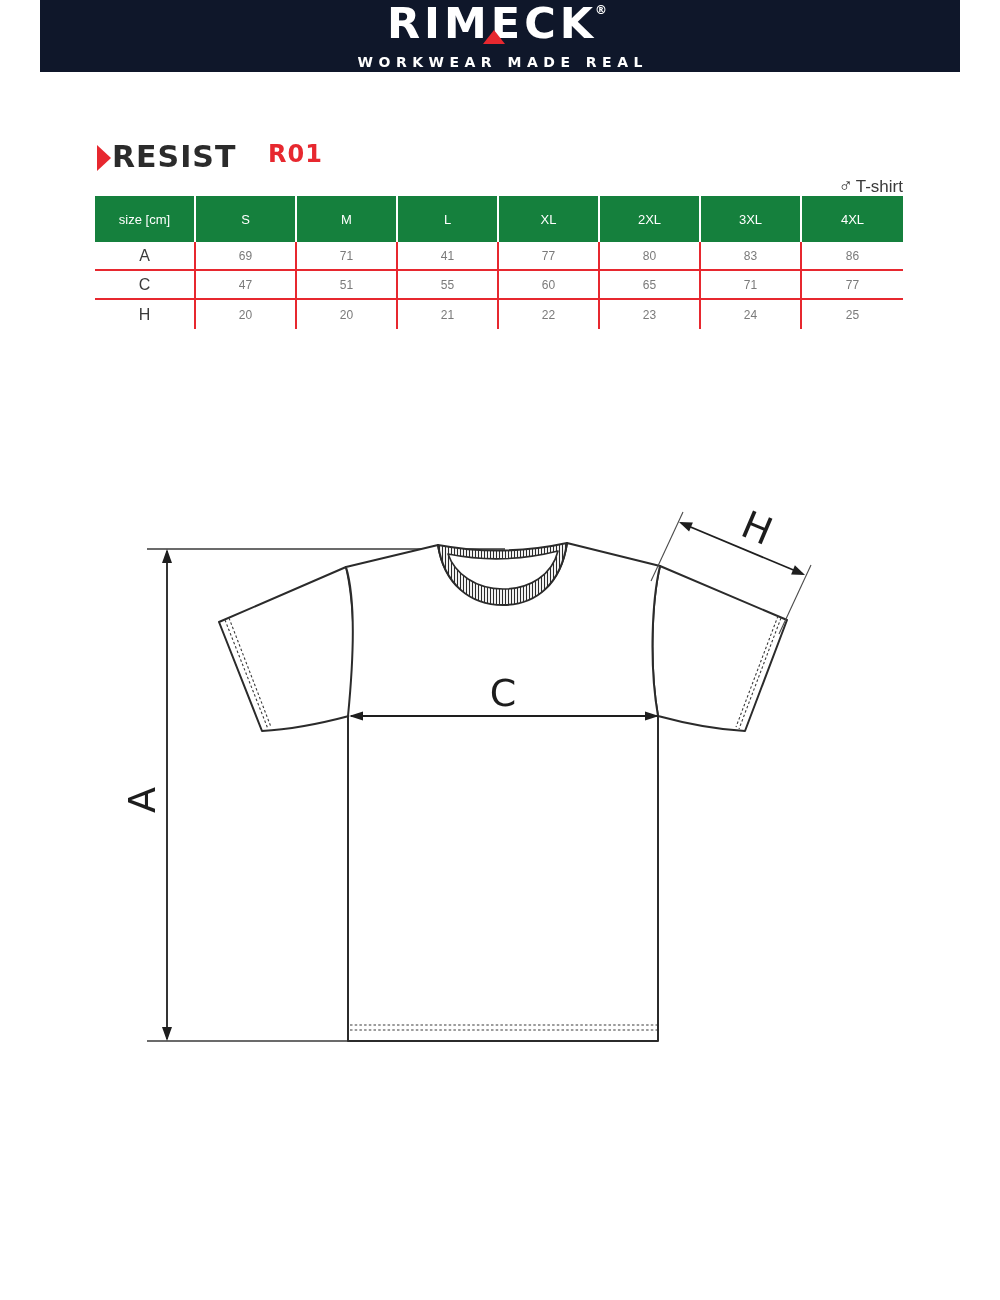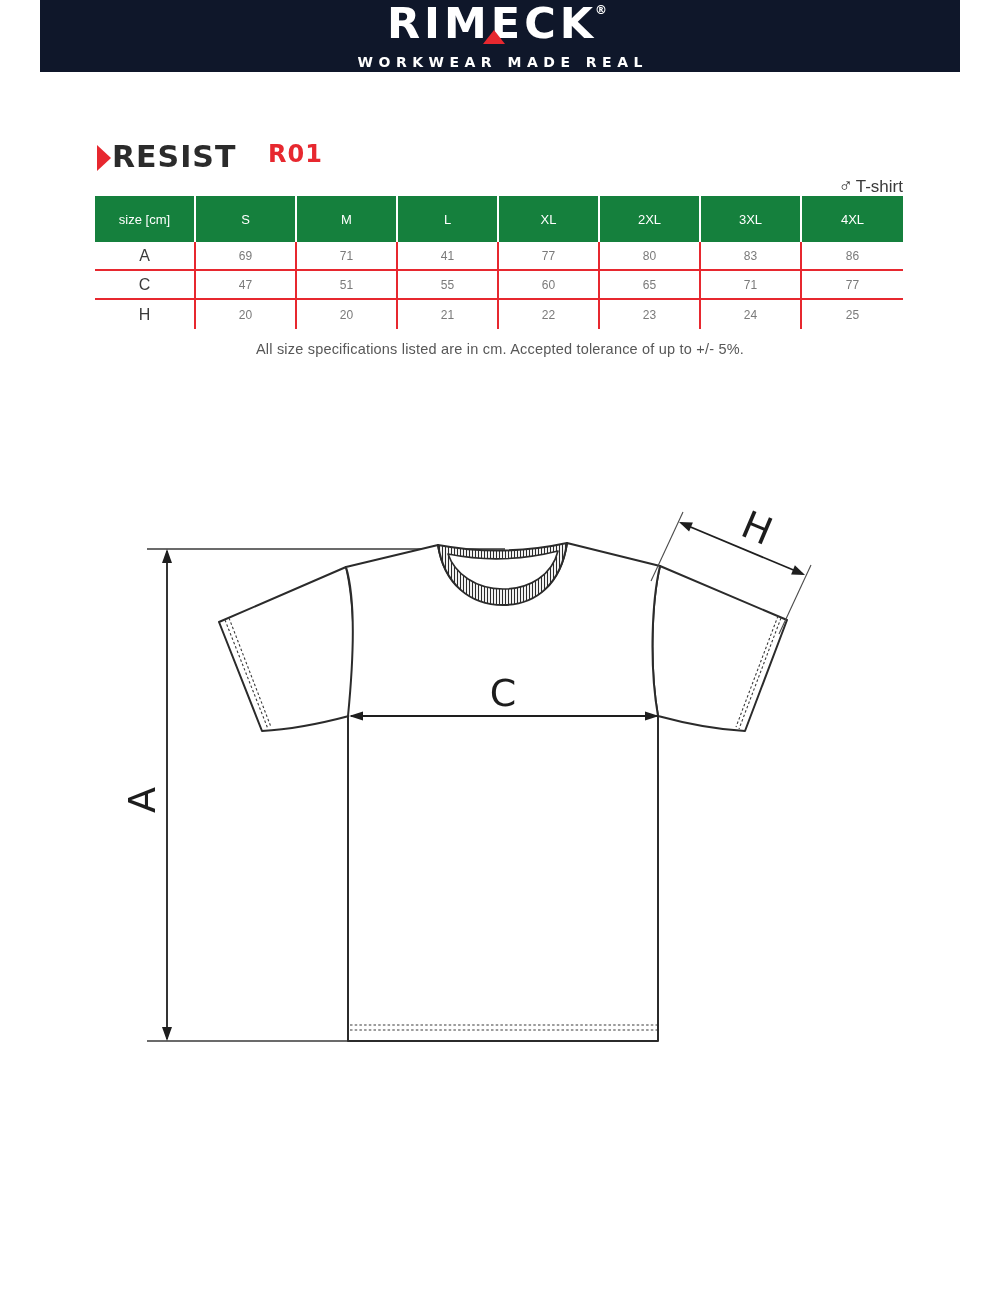--- a/index.html
+++ b/index.html
@@ -118,21 +118,20 @@
         <td>21</td>
         <td>22</td>
         <td>23</td>
         <td>24</td>
         <td>25</td>
       </tr>
     </tbody>
       </table>
   </div>
 
-  <div class="note">All size specifications listed are in cm. Accepted tolerance of up to +/- 5%.</div>
 
   <svg class="diagram" viewBox="0 0 1000 1300" width="1000" height="1300">
     <defs>
       <pattern id="rib" width="3" height="8" patternUnits="userSpaceOnUse">
         <rect width="3" height="8" fill="#f2f2f2"></rect>
         <line x1="1.5" y1="0" x2="1.5" y2="8" stroke="#2b2b2b" stroke-width="1"></line>
       </pattern>
     </defs>
 
     <line x1="147" y1="549" x2="505" y2="549" stroke="#3a3a3a" stroke-width="1.4"></line>

